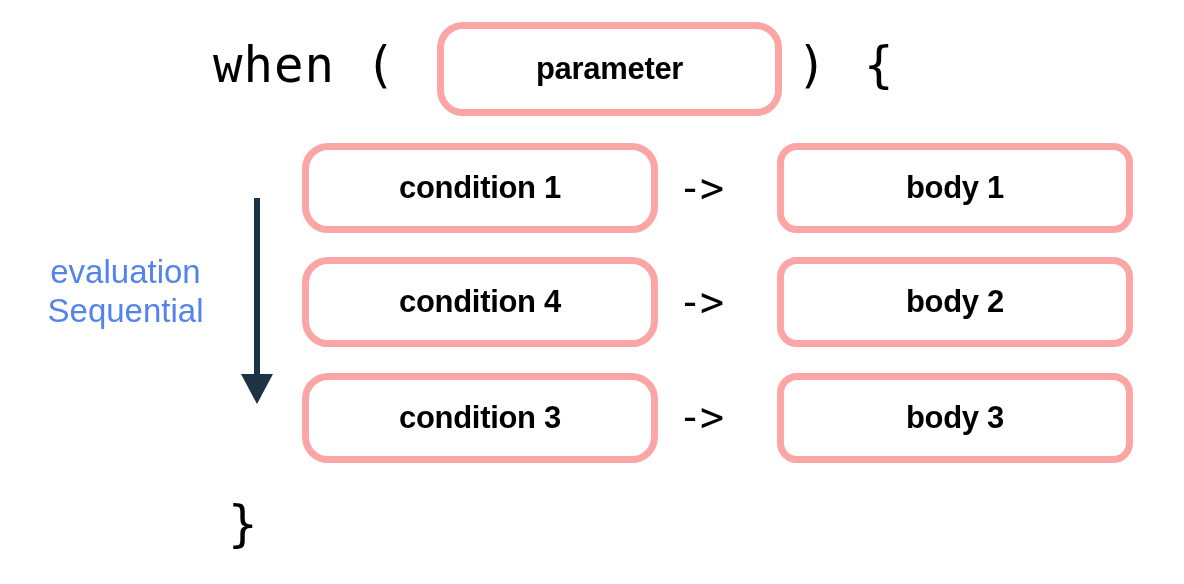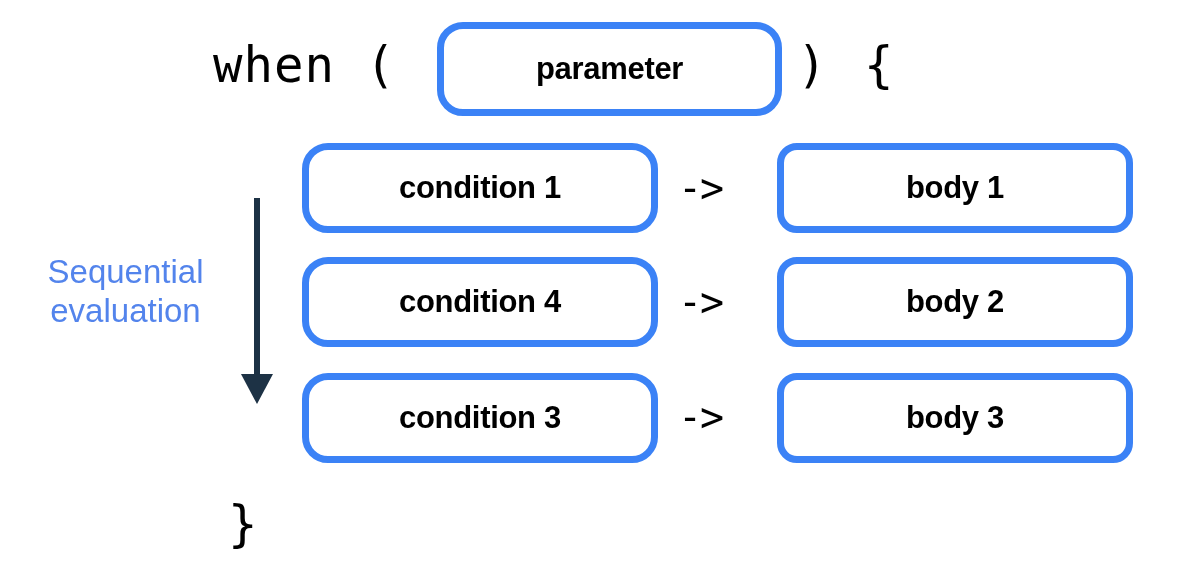--- a/index.html
+++ b/index.html
@@ -67,21 +67,21 @@
   }
   #arrow-row-0 { left: 678px; top: 168px; }
   #arrow-row-1 { left: 678px; top: 282px; }
   #arrow-row-2 { left: 678px; top: 397px; }
 
   
   .node-box {
     position: absolute;
     box-sizing: border-box;
     background: #ffffff;
-    border: 7px solid #3b82f6;
+    border: 7px solid #fca5a5;
     border-radius: 26px;
     display: flex;
     align-items: center;
     justify-content: center;
   }
   .node-label {
     font-family: "Liberation Sans", sans-serif;
     font-weight: bold;
     font-size: 31px;
     color: #000000;
@@ -177,22 +177,22 @@
     <span class="node-label">condition 3</span>
   </div>
 
   <span class="arrow-token" id="arrow-row-2">-&gt;</span>
 
   <div class="node-box box-body row-2">
     <span class="node-label">body 3</span>
   </div>
 
   <div id="sequential-label">
+    <span class="seq-line">evaluation</span>
     <span class="seq-line">Sequential</span>
-    <span class="seq-line">evaluation</span>
   </div>
 
   <svg id="sequence-arrow" viewBox="0 0 56 220">
     <line x1="27" y1="6" x2="27" y2="190" stroke="#1d3245" stroke-width="6"></line>
     <polygon points="27,212 11,182 43,182" fill="#1d3245"></polygon>
   </svg>
 
   <span class="code-token" id="tok-close-brace">}</span>
 
 </div>

